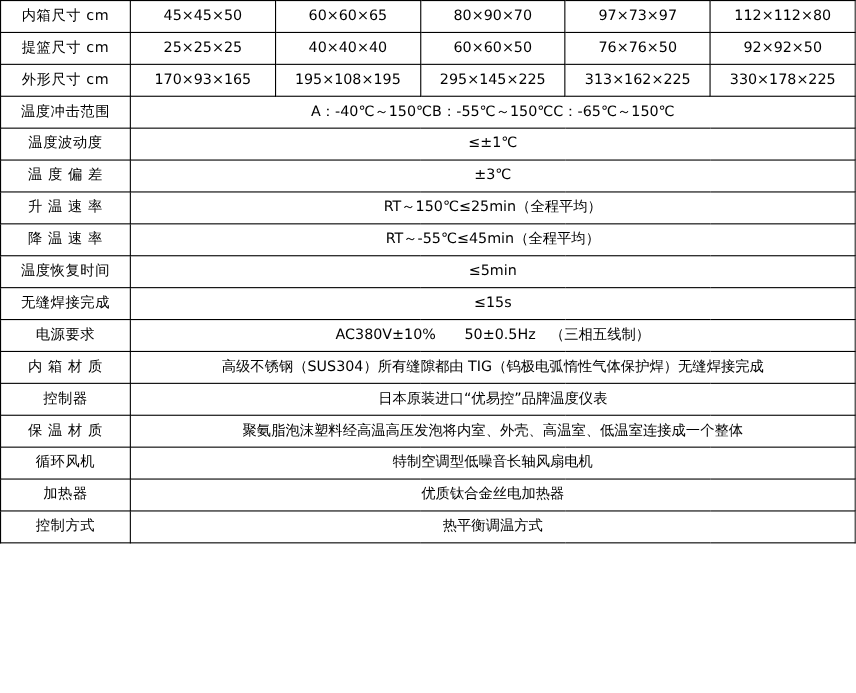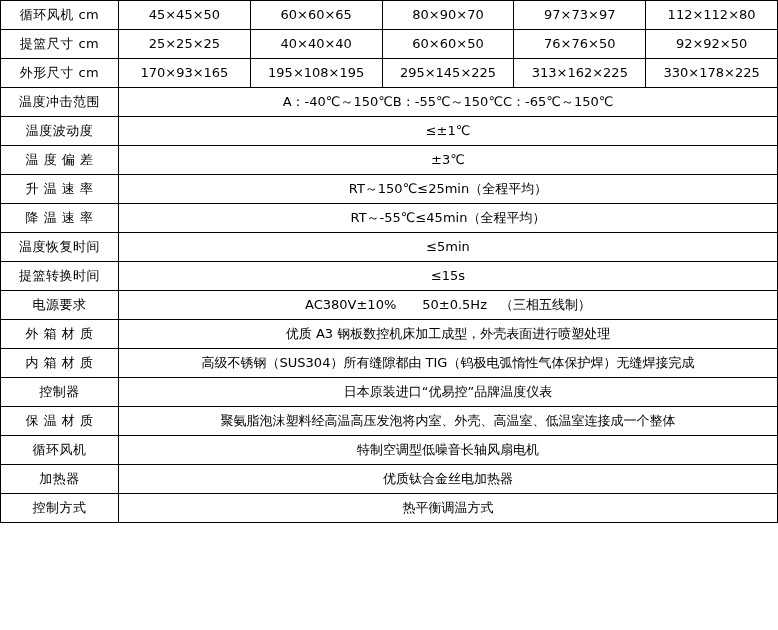--- a/index.html
+++ b/index.html
@@ -41,21 +41,21 @@
   td.wide {
     font-size: 13px;
   }
 </style>
 </head>
 <body>
 
 <table id="spec-table">
   <tbody>
       <tr>
-        <td class="label">循环风机 cm</td>
+        <td class="label">内箱尺寸 cm</td>
         <td class="val">45×45×50</td>
         <td class="val">60×60×65</td>
         <td class="val">80×90×70</td>
         <td class="val">97×73×97</td>
         <td class="val">112×112×80</td>
       </tr>
       <tr>
         <td class="label">提篮尺寸 cm</td>
         <td class="val">25×25×25</td>
         <td class="val">40×40×40</td>
@@ -89,30 +89,26 @@
       </tr>
       <tr>
         <td class="label">降 温 速 率</td>
         <td colspan="5" class="wide">RT～-55℃≤45min（全程平均）</td>
       </tr>
       <tr>
         <td class="label">温度恢复时间</td>
         <td colspan="5" class="wide">≤5min</td>
       </tr>
       <tr>
-        <td class="label">提篮转换时间</td>
+        <td class="label">无缝焊接完成</td>
         <td colspan="5" class="wide">≤15s</td>
       </tr>
       <tr>
         <td class="label">电源要求</td>
         <td colspan="5" class="wide">AC380V±10%　　50±0.5Hz　（三相五线制）</td>
-      </tr>
-      <tr>
-        <td class="label">外 箱 材 质</td>
-        <td colspan="5" class="wide">优质 A3 钢板数控机床加工成型，外壳表面进行喷塑处理</td>
       </tr>
       <tr>
         <td class="label">内 箱 材 质</td>
         <td colspan="5" class="wide">高级不锈钢（SUS304）所有缝隙都由 TIG（钨极电弧惰性气体保护焊）无缝焊接完成</td>
       </tr>
       <tr>
         <td class="label">控制器</td>
         <td colspan="5" class="wide">日本原装进口“优易控”品牌温度仪表</td>
       </tr>
       <tr>

